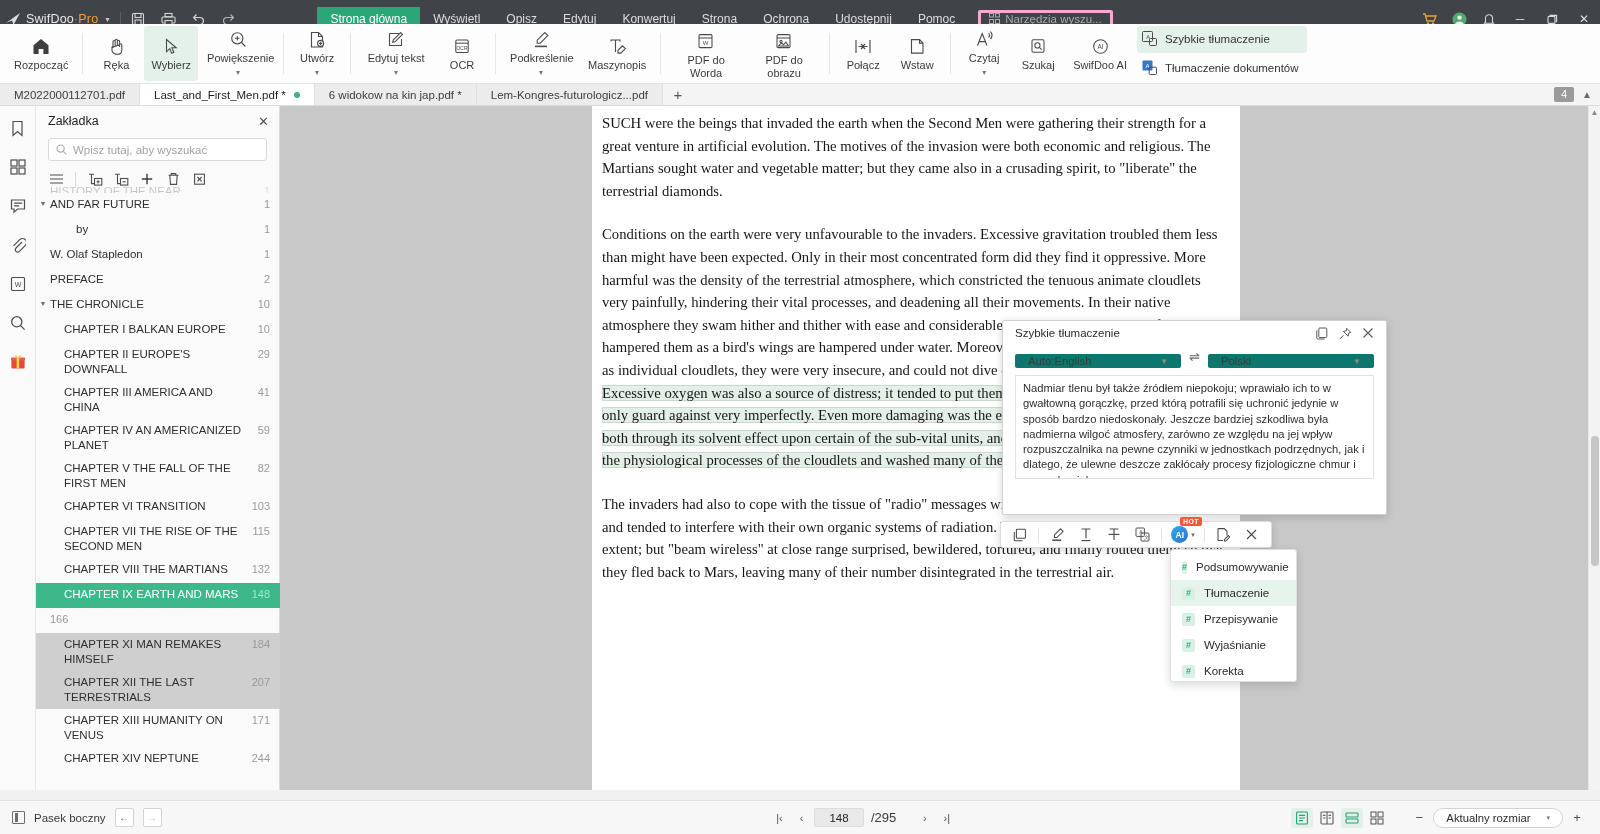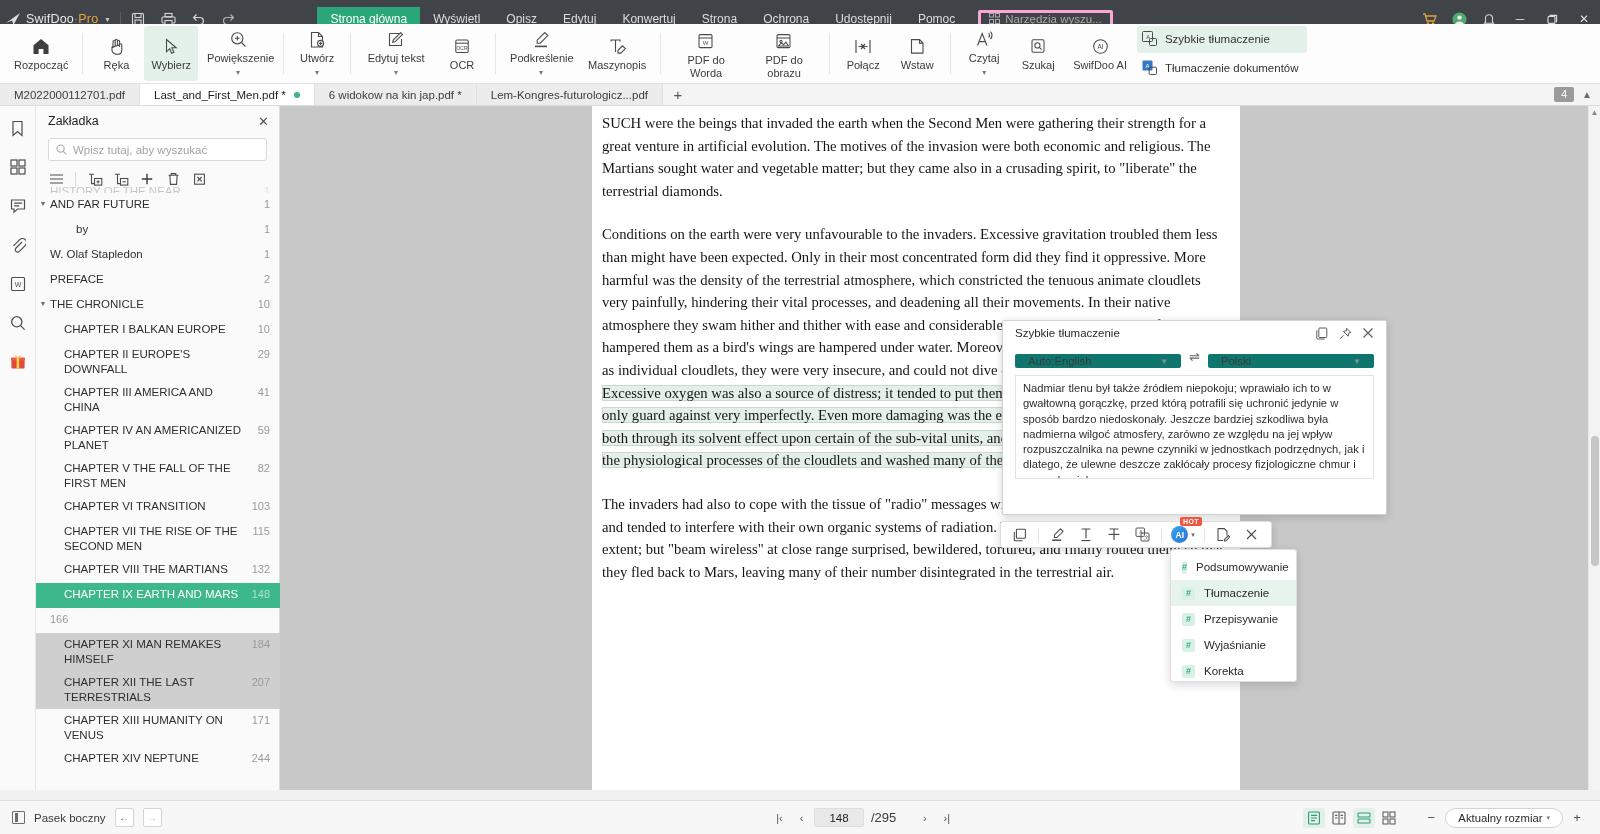--- a/index.html
+++ b/index.html
@@ -275,21 +275,21 @@
     margin-left: auto; display: flex; align-items: center; gap: 3px;
   }
   .vmode {
     width: 22px; height: 20px; display: flex; align-items: center; justify-content: center;
     color: #5c5c5c; border-radius: 3px;
   }
   .vmode.sel { background: #e2f0e8; color: #2c9e73; }
   .zm { width: 22px; height: 20px; display: flex; align-items: center; justify-content: center; color: #4d4d4d; font-size: 13px; }
   .zoomchip {
     height: 20px; border: 1px solid #d4d4d4; border-radius: 10px; background: #fff;
-    display: flex; align-items: center; padding: 0 12px; font-size: 11.3px; color: #2b2b2b; gap: 4px;
+    display: flex; align-items: center; padding: 0 12px; font-size: 11.3px; color: #2b2b2b; gap: 16px;
   }
   .zoomchip .cv { font-size: 7px; color: #777; }
 </style>
 </head>
 <body>
 
 <div class="app">
 
   <div class="titlebar">
     <div class="logo-mark">

